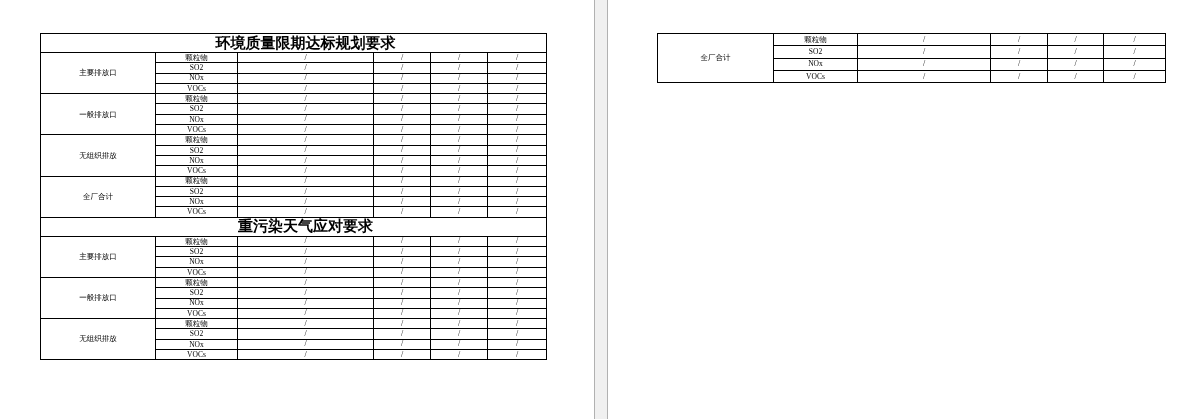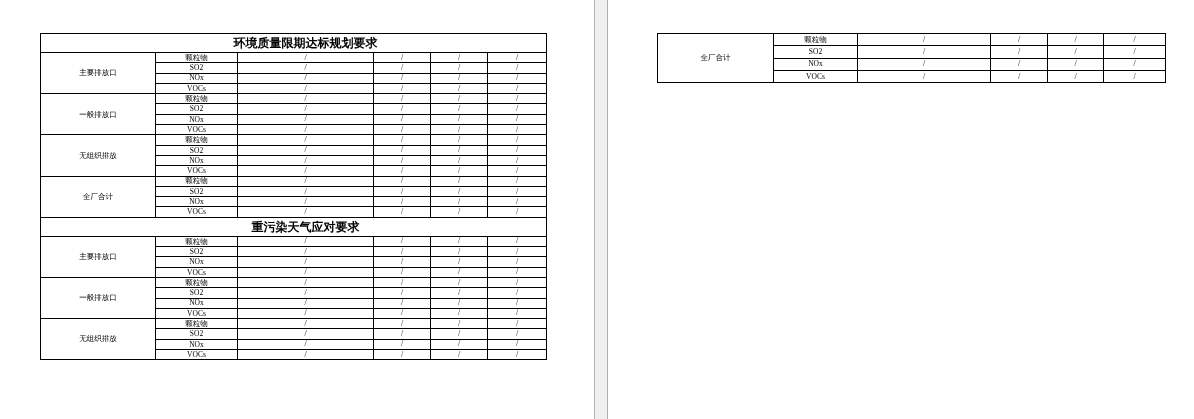--- a/index.html
+++ b/index.html
@@ -52,21 +52,21 @@
     overflow: hidden;
     color: #000000;
   }
   table.doc tr.group-start td { border-top-width: 1.5px; }
   table.doc tr.title-row td {
     border-top-width: 1.5px;
     border-bottom-width: 1.5px;
   }
   table.doc td.title-cell {
     font-weight: bold;
-    font-size: 12px;
+    font-size: 15px;
     padding-left: 24px;
   }
   table.doc td.value-cell { font-size: 8px; }
   table.doc td.label-cell,
   table.doc td.pollutant-cell { font-size: 7.5px; }
 
   
   .t1 col:nth-child(1) { width: 115px; }
   .t1 col:nth-child(2) { width: 82px; }
   .t1 col:nth-child(3) { width: 136px; }

